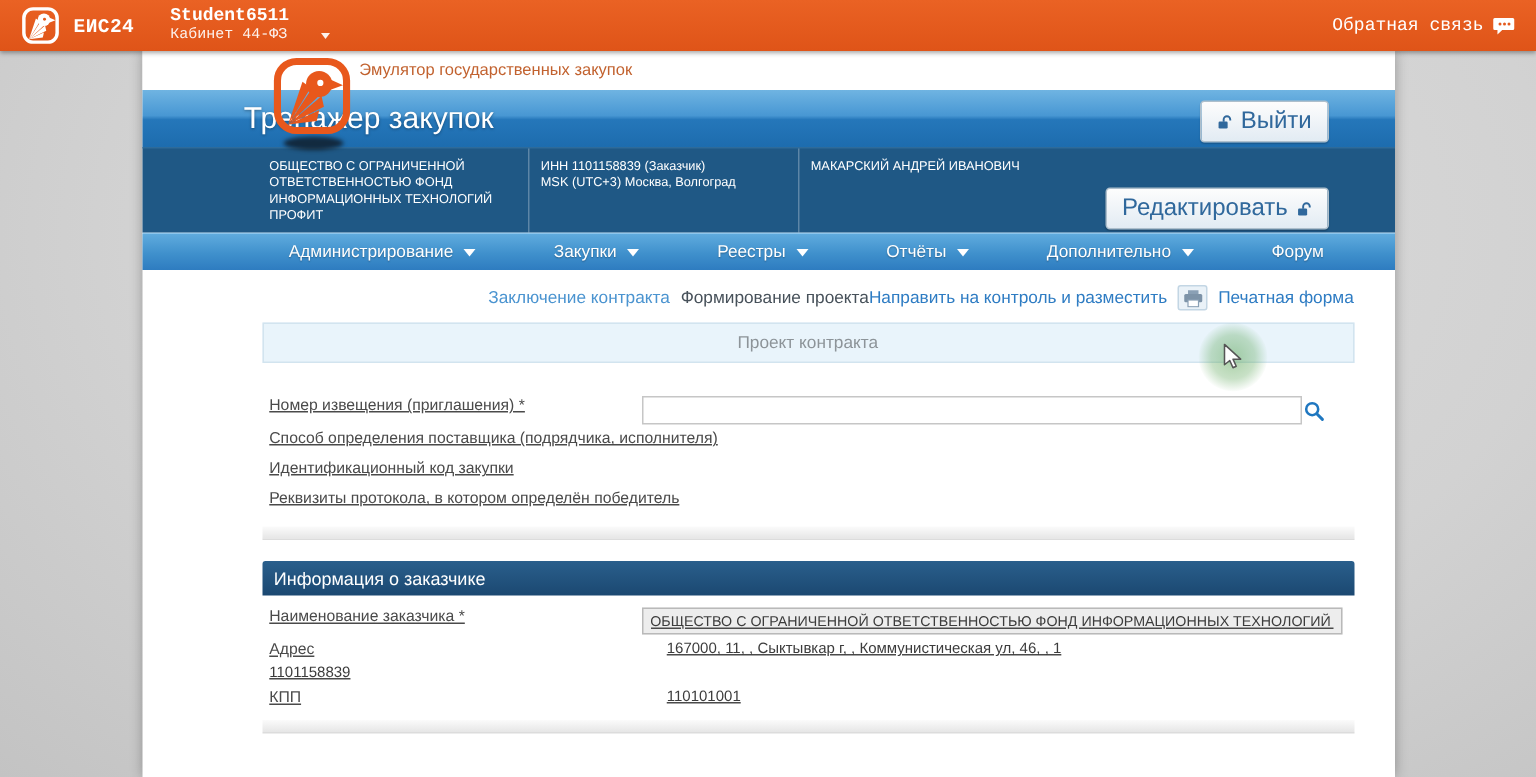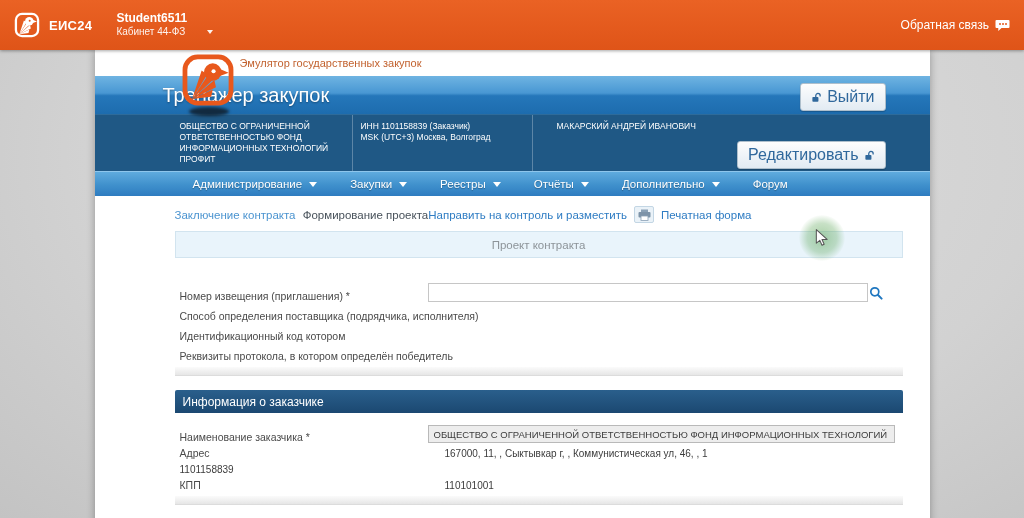--- a/index.html
+++ b/index.html
@@ -5,23 +5,23 @@
   * { margin:0; padding:0; box-sizing:border-box; }
   html,body { width:1024px; height:518px; overflow:hidden; }
   body {
     font-family:"Liberation Sans", sans-serif;
     background: radial-gradient(ellipse at 55% 30%, #dedede 0%, #d2d2d2 60%, #c3c3c3 100%);
     position:relative;
   }
 
   
   .topbar {
-    height:50px; background:linear-gradient(180deg,#ea6224,#df5418);
+    height:34px; background:linear-gradient(180deg,#ea6224,#df5418);
     display:flex; align-items:center; padding:0 14px; color:#fff;
-    box-shadow:0 1px 3px rgba(0,0,0,.35); position:relative; z-index:20;
+    box-shadow:0 1px 3px rgba(0,0,0,.35); position:relative; z-index:20;font-family:Liberation Mono, monospace;
   }
   .topbar .logo { width:26px; height:26px; color:#fff; }
   .topbar .logo svg { width:26px; height:26px; display:block; }
   .topbar .brand { font-size:13px; font-weight:bold; margin-left:9px; letter-spacing:.3px; }
   .topbar .userblock { margin-left:24px; line-height:1.15; }
   .topbar .username { font-size:12px; font-weight:bold; }
   .topbar .cabinet { font-size:10px; opacity:.92; display:flex; align-items:center; gap:22px; cursor:pointer; }
   .tri-down { width:0; height:0; border-left:3.5px solid transparent; border-right:3.5px solid transparent; border-top:4px solid #fff; display:inline-block; }
   .topbar .feedback { margin-left:auto; display:flex; align-items:center; gap:6px; font-size:12px; cursor:pointer; }
   .topbar .feedback svg { display:block; }
@@ -53,35 +53,35 @@
   .logout-btn { position:absolute; right:44px; top:7px; }
   .lock-icon svg { display:block; }
 
   .orgbar {
     min-height:45px; background:#1f5885; color:#fff; display:flex; position:relative;
     font-size:8.5px; line-height:1.3; border-top:1px solid #2e6b9a;
   }
   .orgbar .col { padding:6px 8px 6px 0; }
   .orgbar .col1 { margin-left:85px; width:172px; }
   .orgbar .col2 { width:180px; border-left:1px solid rgba(255,255,255,.28); padding-left:8px; }
-  .orgbar .col3 { flex:1; border-left:1px solid rgba(255,255,255,.28); padding-left:24px; }
+  .orgbar .col3 { flex:1; border-left:1px solid rgba(255,255,255,.28); padding-left:8px; }
   .edit-btn { position:absolute; right:44px; top:26px; }
 
   .navbar {
     height:25px; background:linear-gradient(180deg,#5fabde 0%, #3f90cc 55%, #2e7cc0 100%);
     border-top:1px solid #8ec6ec; display:flex; align-items:center;
-    padding-left:98px; gap:33px; color:#fff; font-size:11.5px;
+    padding-left:98px; gap:52px; color:#fff; font-size:11.5px;
     text-shadow:0 1px 1px rgba(0,0,0,.3);
   }
   .nav-item { display:flex; align-items:center; gap:7px; cursor:pointer; white-space:nowrap; }
   .nav-item .tri-down { border-top-color:#fff; border-left-width:4px; border-right-width:4px; border-top-width:5px; margin-top:1px; }
 
   
   .content { padding:0 27px 0 80px; position:relative; }
-  .crumbs-row { padding-top:10px; display:flex; justify-content:flex-start; align-items:center; font-size:11.5px; }
+  .crumbs-row { padding-top:10px; display:flex; justify-content:flex-end; align-items:center; font-size:11.5px; }
   .crumb-link { color:#4b94d0; cursor:pointer; }
   .crumb-current { color:#47515a; margin-left:4px; }
   .crumb-actions { display:flex; align-items:center; gap:7px; }
   .action-link { color:#2e7cc3; cursor:pointer; }
   .print-btn {
     width:20px; height:17px; background:#eaf2f8; border:1px solid #c3d6e4; border-radius:2px;
     display:flex; align-items:center; justify-content:center; cursor:pointer;
   }
 
   .tabbar {
@@ -90,21 +90,21 @@
     color:#8d9499; font-size:11.5px;
   }
 
   .section { margin-top:14px; }
   .section-header {
     height:23px; background:linear-gradient(180deg,#2a5f8c,#1b4871);
     color:#fff; font-size:12px; display:flex; align-items:center; padding-left:8px;
     border-radius:2px 2px 0 0;
   }
   .section-body { padding-top:8px; }
-  .frow { display:flex; align-items:flex-end; min-height:20px; font-size:10.5px; color:#4a4a4a; padding-left:5px; }
+  .frow { display:flex; align-items:flex-start; min-height:20px; font-size:10.5px; color:#4a4a4a; padding-left:5px;text-decoration:underline; }
   .frow .lbl { width:248px; flex-shrink:0; }
   .frow.tall { min-height:22px; }
   .search-wrap { position:relative; width:455px; display:flex; align-items:center; }
   .search-input {
     width:440px; height:19px; border:1px solid #c6c6c6; background:#fff;
     font-family:"Liberation Sans",sans-serif; font-size:10.5px; padding:0 4px; outline:none;
   }
   .search-icon { position:absolute; right:0; top:3px; cursor:pointer; }
   .ro-input {
     width:467px; height:18px; border:1px solid #b9b9b9; background:#ededed;
@@ -272,21 +272,21 @@
                 <circle cx="5.8" cy="5.8" r="4" fill="none" stroke="#1f77c0" stroke-width="1.7"></circle>
                 <line x1="9" y1="9" x2="12.6" y2="12.6" stroke="#1f77c0" stroke-width="2" stroke-linecap="round"></line>
               </svg>
             </span>
           </span>
         </div>
         <div class="frow">
           <span class="lbl" style="width:auto">Способ определения поставщика (подрядчика, исполнителя)</span>
         </div>
         <div class="frow">
-          <span class="lbl" style="width:auto">Идентификационный код котором</span>
+          <span class="lbl" style="width:auto">Идентификационный код закупки</span>
         </div>
         <div class="frow">
           <span class="lbl" style="width:auto">Реквизиты протокола, в котором определён победитель</span>
         </div>
         <div class="section-footer"></div>
       </div>
     </div>
 
     <div class="section">
       <div class="section-header">Информация о заказчике</div>

